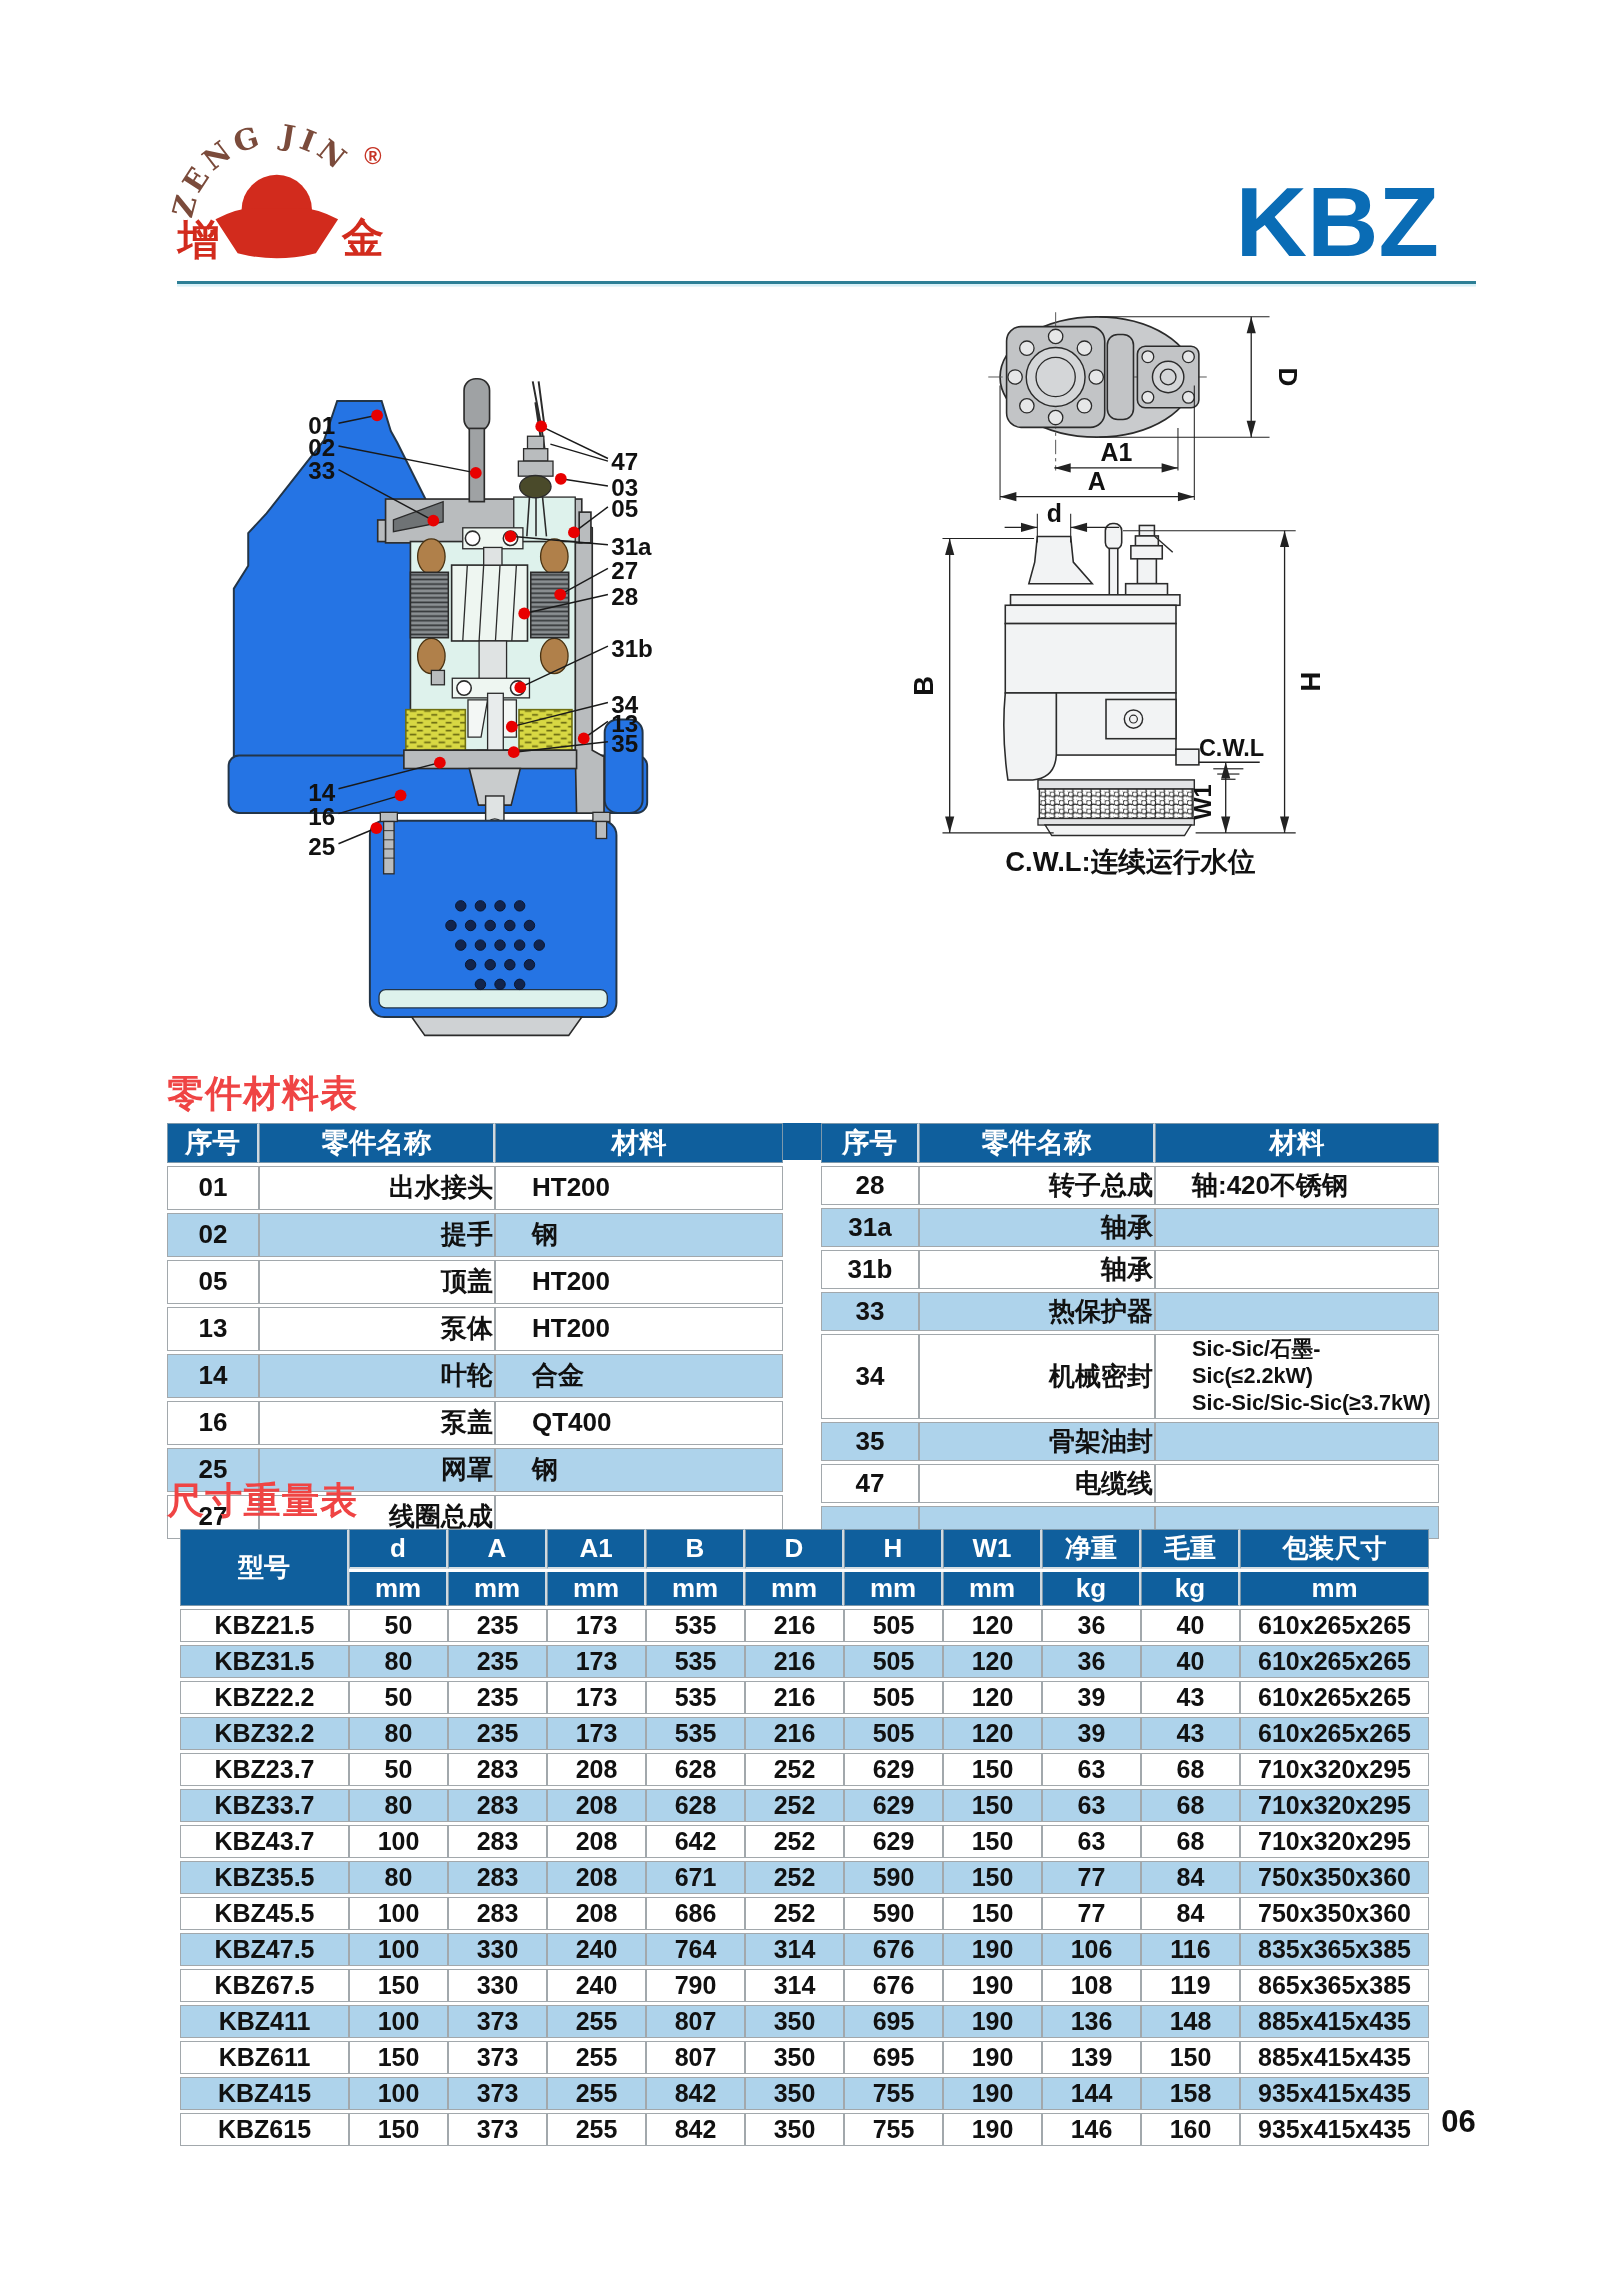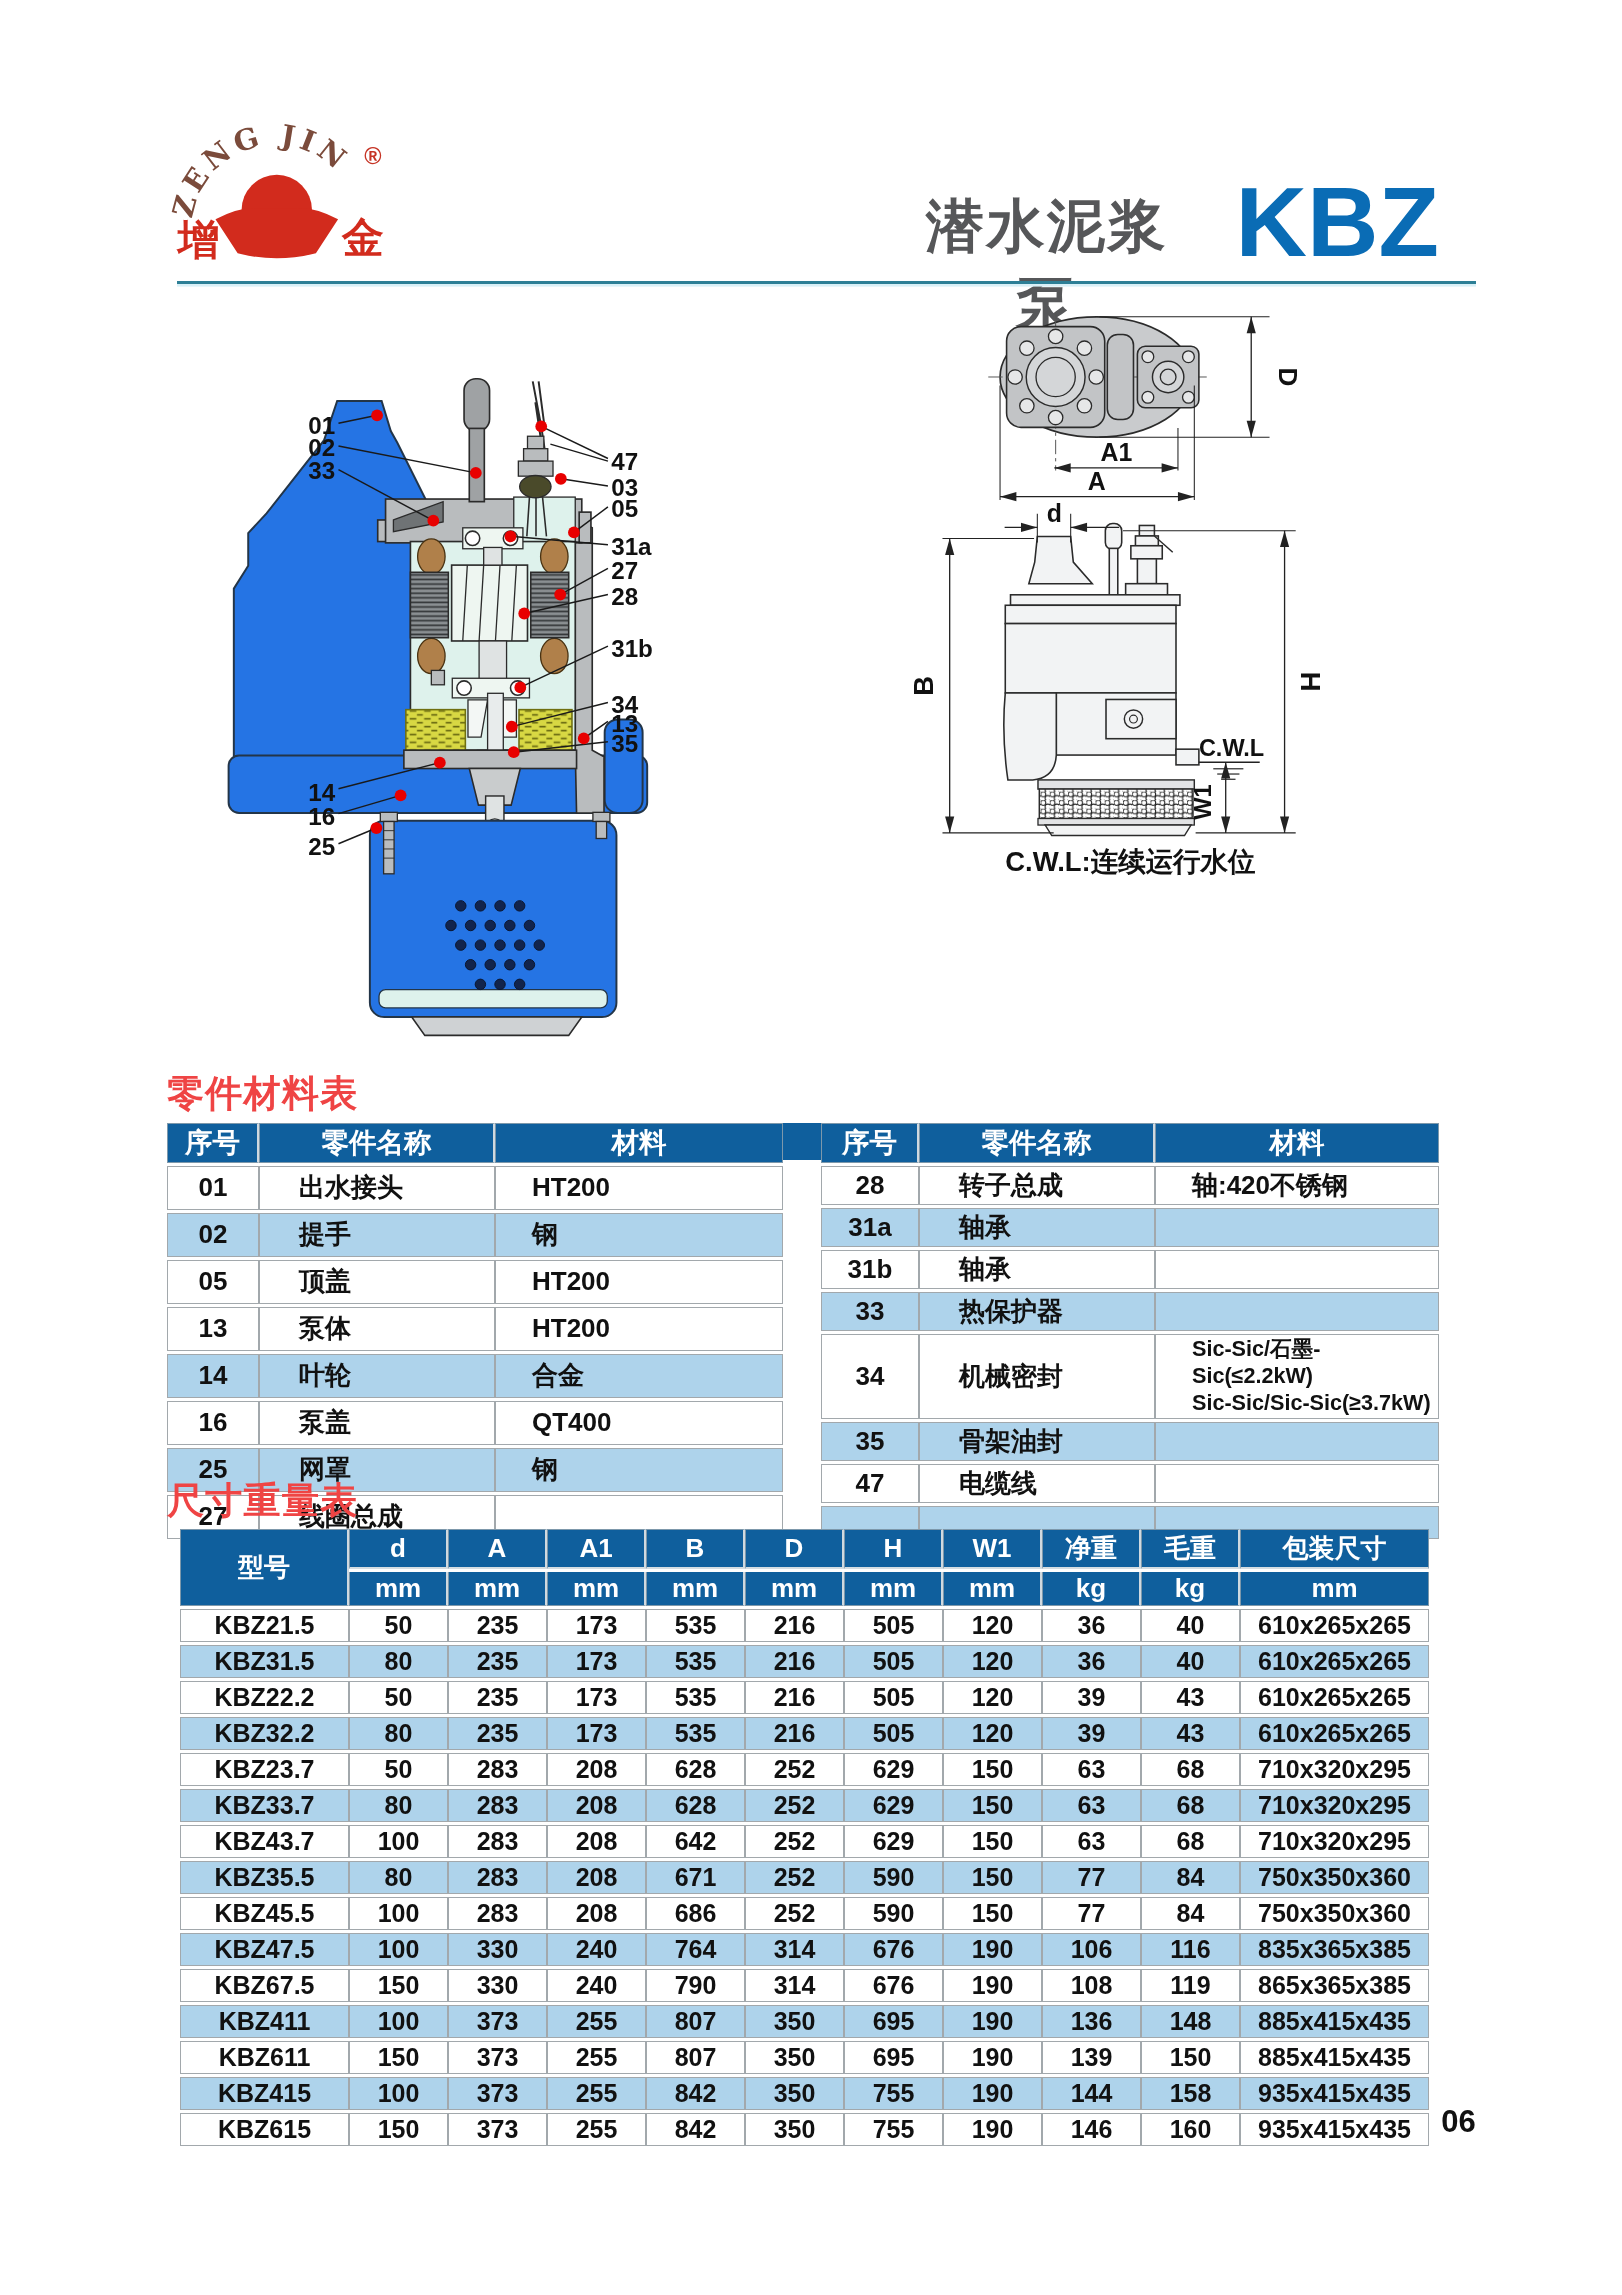--- a/index.html
+++ b/index.html
@@ -20,21 +20,21 @@
   th{background:#0f5f9d;color:#ffffff;font-weight:bold;}
   td{background:#ffffff;color:#111;font-weight:bold;border:1.3px solid #a2a8ac;}
   tr.alt td{background:#aed3eb;}
   
   .parts-wrap{position:absolute;left:167px;top:1120px;width:1454px;display:flex;}
   .parts-table{border:0;}
   .parts-table th{font-size:27.5px;height:34px;border:1.3px solid #7d98ab;border-right:2px solid #cfd9e0;}
   .parts-table th:last-child{border-right:1.3px solid #7d98ab;}
   .parts-table td{height:29px;font-size:26px;}
   .parts-table td.c-num{text-align:center;}
-  .parts-table td.c-name{padding-left:39px;}
+  .parts-table td.c-name{padding-left:39px;text-align:right;}
   .parts-table td.c-mat{padding-left:36px;}
   .parts-table td .ml{font-size:21.6px;line-height:1.25;}
   .parts-spacer{width:38px;flex:0 0 38px;display:flex;flex-direction:column;}
   .parts-spacer .sp-head{height:37px;background:#0f5f9d;margin-top:3.3px;}
   
   .size-table-wrap{position:absolute;left:180px;top:1526px;width:1253px;}
   .size-table th{font-size:26px;border:1.3px solid #7d98ab;border-right:2px solid #cfd9e0;}
   .size-table th:last-child{border-right:1.3px solid #7d98ab;}
   .size-table th.lbl{height:33px;border-bottom:2px solid #d5dde2;}
   .size-table th.unit{height:29px;border-top:0;}
@@ -56,21 +56,20 @@
       <textPath href="#arcPath" startOffset="14">ZENG JIN</textPath>
     </text>
     <text x="306" y="62" font-size="36" fill="#c63425" font-weight="bold">®</text>
 
     <path d="M118,132 A54,54 0 0 1 226,132 Z" fill="#d22b1d"></path>
     <path d="M78,146 Q118,126 140,130 L204,130 Q226,126 266,146 L232,198 Q172,214 112,198 Z" fill="#d22b1d"></path>
     <text x="20" y="200" font-size="64" font-weight="bold" fill="#d22b1d">增</text>
     <text x="272" y="196" font-size="64" font-weight="bold" fill="#d22b1d">金</text>
   </svg>
 
-  <div class="doc-title">潜水泥浆泵</div>
   <div class="doc-model">KBZ</div>
   <div class="head-rule"></div>
 
   <svg class="abs" style="left:150px;top:363px;" width="530" height="726" viewBox="0 0 810 1110">
     <defs>
       <pattern id="lam" width="10" height="7" patternUnits="userSpaceOnUse">
         <rect width="10" height="7" fill="#8a8f92"></rect>
           <line x1="0" y1="2" x2="10" y2="2" stroke="#35383a" stroke-width="2.6"></line>
       </pattern>
       <pattern id="oil" width="22" height="12" patternUnits="userSpaceOnUse">

